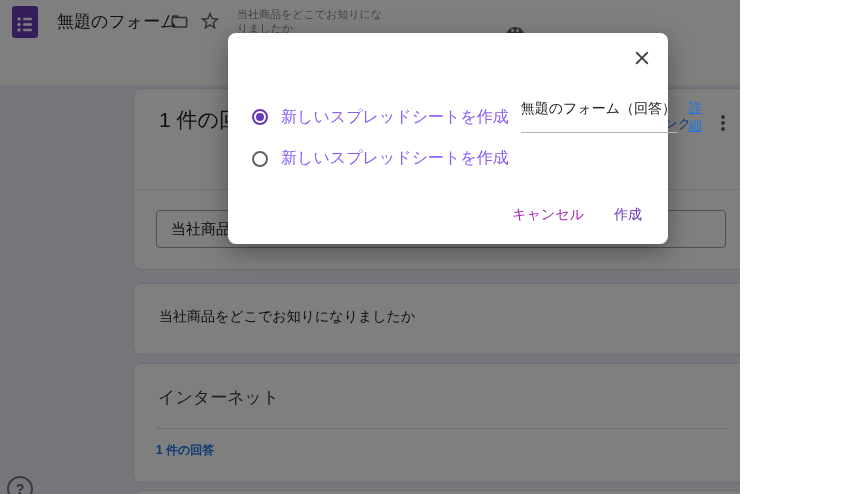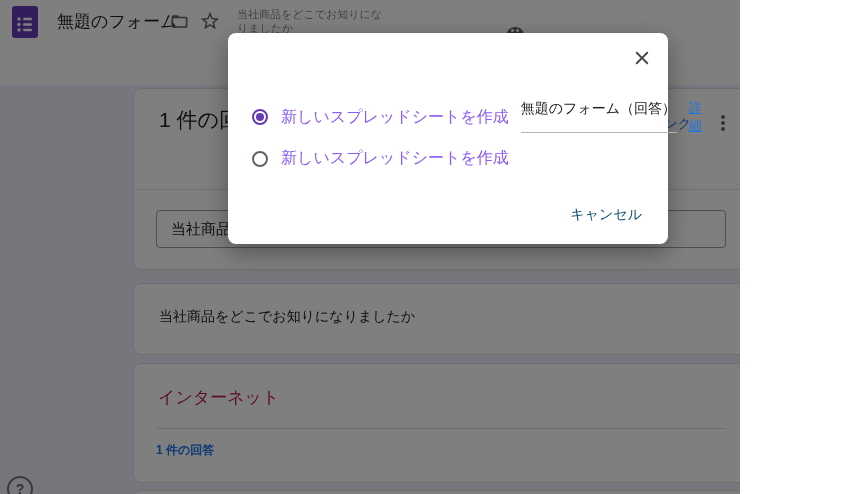--- a/index.html
+++ b/index.html
@@ -34,21 +34,21 @@
                color:#1a73e8;white-space:nowrap;cursor:pointer;}
   .card-dots{position:absolute;right:13px;top:22px;width:24px;height:24px;color:#5f6368;cursor:pointer;}
   .card-dots svg{width:24px;height:24px;fill:currentColor;}
   .card1-divider{position:absolute;left:0;right:0;top:100px;border-top:1px solid #e3e3e3;}
   .question-select{position:absolute;left:22px;top:121px;width:570px;height:38px;box-sizing:border-box;
                    border:1px solid #9e9e9e;border-radius:4px;line-height:36px;padding:0 14px;
                    font-size:15px;color:#202124;white-space:nowrap;overflow:hidden;cursor:pointer;background:#fff;}
   .card2{left:133px;top:283px;width:614px;height:70px;}
   .question-title{position:absolute;left:25px;top:24px;font-size:14px;font-weight:500;color:#202124;}
   .card3{left:133px;top:363px;width:614px;height:118px;}
-  .answer-value{position:absolute;left:24px;top:22px;font-size:17px;color:#be185d;}
+  .answer-value{position:absolute;left:24px;top:22px;font-size:17px;color:#404040;}
   .card3-divider{position:absolute;left:22px;right:22px;top:64px;border-top:1px solid #dadce0;}
   .answer-count{position:absolute;left:22px;top:78px;font-size:12px;font-weight:700;
                 color:#1a73e8;cursor:pointer;}
   .card4{left:133px;top:490px;width:614px;height:20px;}
   .help-circle{position:absolute;left:7px;top:476px;width:22px;height:22px;border:2px solid #747775;
                border-radius:50%;color:#5f6368;font-size:14px;font-weight:700;text-align:center;
                line-height:22px;z-index:1;cursor:pointer;background:transparent;}
   
   .scrim{position:absolute;left:0;top:0;width:851px;height:494px;background:rgba(0,0,0,0.5);z-index:10;}
   .dialog{position:absolute;left:228px;top:33px;width:440px;height:211px;background:#fff;
@@ -66,21 +66,21 @@
                          border-radius:50%;background:#673ab7;}
   .radio.unselected{border:2px solid #5f6368;}
   .option-label{font-size:16px;color:#8b5cf6;white-space:nowrap;font-family:Liberation Mono, monospace;}
   .sheet-name-input{margin-left:12px;width:156px;border:none;border-bottom:1px solid #b5b5b5;
                     font-size:14px;color:#202124;padding:0 0 15px 0;outline:none;
                     font-family:"Liberation Sans","DejaVu Sans",sans-serif;background:transparent;}
   .details-link{margin-left:12px;font-size:13px;color:#1a73e8;text-decoration:underline;cursor:pointer;}
   .dialog-footer{position:absolute;right:14px;bottom:12px;display:flex;gap:6px;}
   .txt-btn{padding:8px 12px;font-size:14px;font-weight:500;border-radius:4px;border:none;
            background:transparent;cursor:pointer;font-family:"Liberation Sans","DejaVu Sans",sans-serif;}
-  .cancel{color:#0c4a6e;}
+  .cancel{color:#a21caf;}
   .create{color:#673ab7;}
 </style>
 </head>
 <body>
 
 <div class="page">
 
   <div class="header">
     <span class="logo">
       <svg viewBox="0 0 26 32" width="26" height="32">
@@ -193,16 +193,17 @@
       <span class="details-link">詳細</span>
     </div>
 
     <div class="option-row row2">
       <span class="radio unselected"></span>
       <span class="option-label">新しいスプレッドシートを作成</span>
     </div>
 
     <div class="dialog-footer">
       <button class="txt-btn cancel">キャンセル</button>
+      <button class="txt-btn create">作成</button>
     </div>
   </div>
 
 </div>
 
 </body></html>

